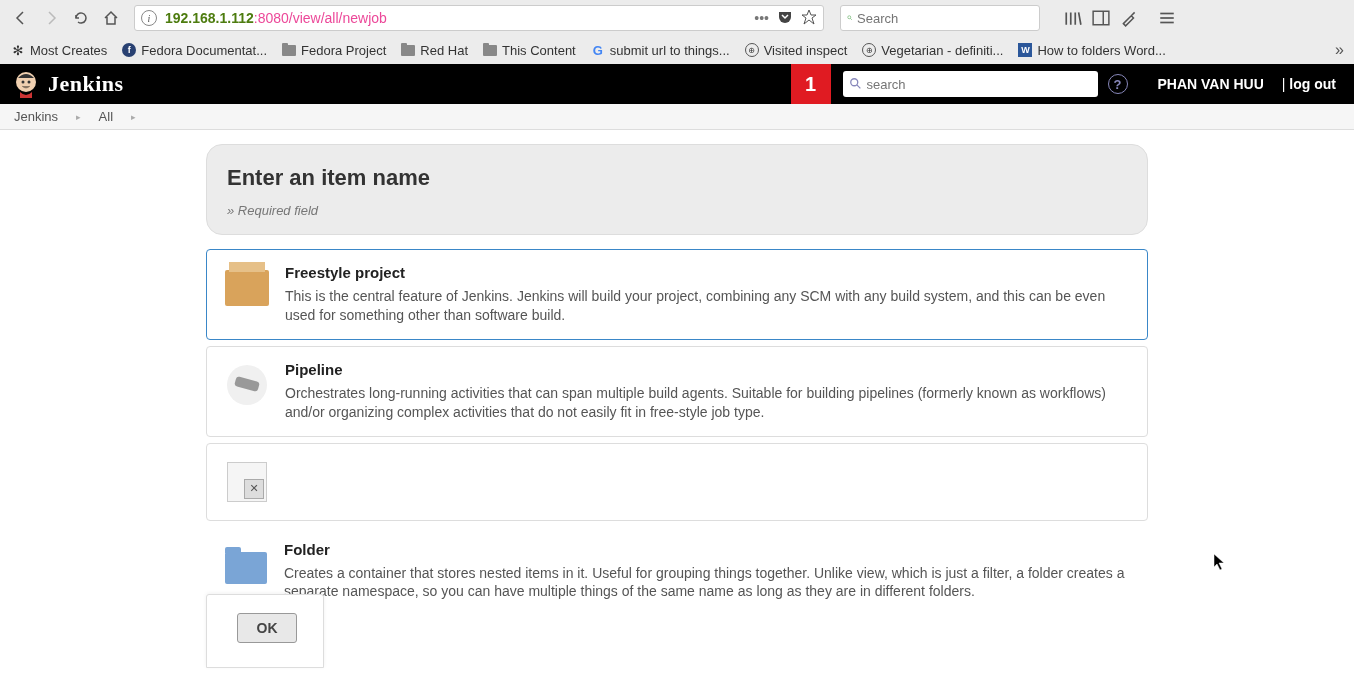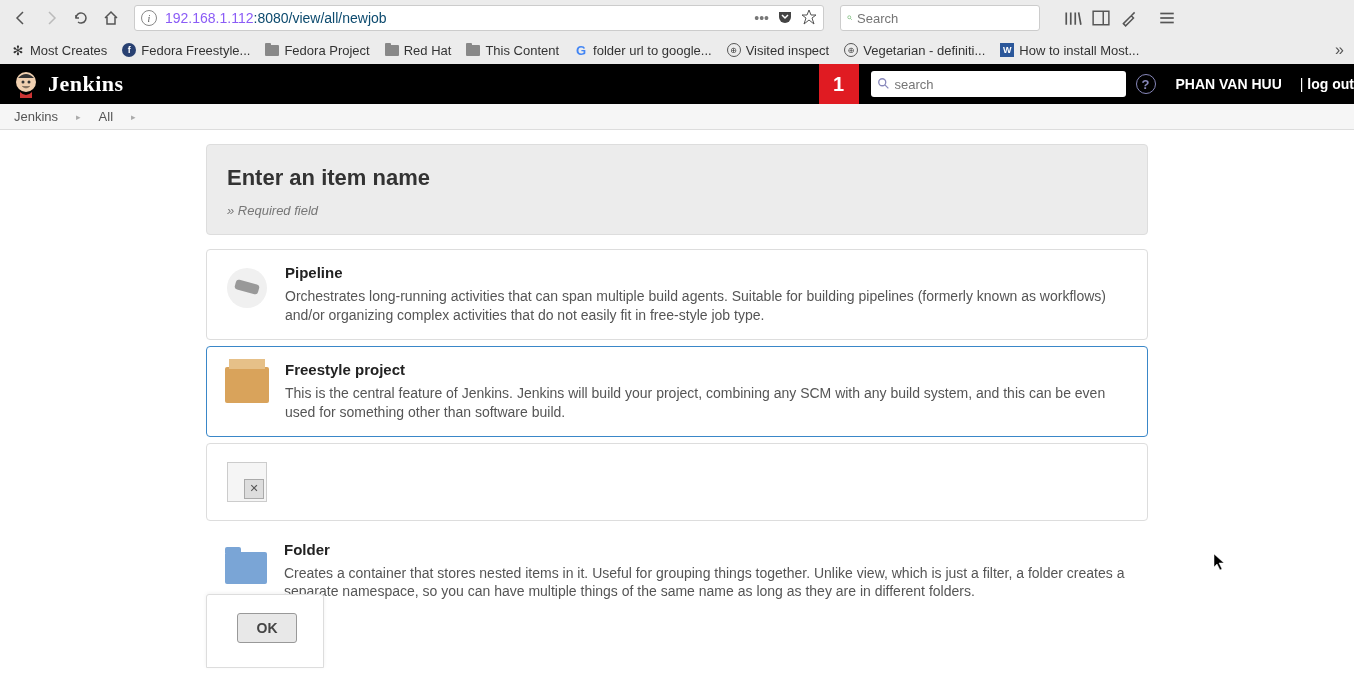--- a/index.html
+++ b/index.html
@@ -7,22 +7,22 @@
 
 
 .browser-chrome { background: #ececec; }
 .browser-toolbar { display: flex; align-items: center; height: 36px; padding: 0 8px; gap: 4px; }
 .nav-btn { width: 26px; height: 26px; display: flex; align-items: center; justify-content: center; border-radius: 3px; color: #555; cursor: pointer; }
 .nav-btn.disabled { color: #aaa; }
 .nav-btn svg { width: 16px; height: 16px; }
 .url-bar { flex: 1; display: flex; align-items: center; background: #fff; border: 1px solid #ccc; border-radius: 3px; height: 26px; padding: 0 6px; margin: 0 6px; max-width: 690px; }
 .url-info-icon { width: 16px; height: 16px; border: 1px solid #888; border-radius: 50%; display: flex; align-items: center; justify-content: center; font-size: 10px; color: #555; margin-right: 8px; font-style: italic; font-family: Georgia, serif; }
 .url-text { font-size: 14px; color: #333; flex: 1; }
-.url-text .host-port { color: #8b5cf6; }
-.url-text .port-path { color: #0c4a6e; }
+.url-text .host-port { color: #4d7c0f; font-weight: bold; }
+.url-text .port-path { color: #ec4899; }
 .url-icons { display: flex; gap: 8px; align-items: center; margin-left: auto; }
 .url-icons span { color: #777; font-size: 14px; }
 .search-box { width: 200px; height: 26px; background: #fff; border: 1px solid #ccc; border-radius: 3px; display: flex; align-items: center; padding: 0 6px; margin-left: 6px; }
 .search-box input { border: none; outline: none; font-size: 13px; flex: 1; color: #888; }
 .search-glass { width: 14px; height: 14px; margin-right: 4px; }
 .right-icons { display: flex; gap: 10px; margin-left: 20px; align-items: center; }
 .right-icons .ico { width: 18px; height: 18px; color: #555; }
 
 .bookmarks-bar { display: flex; align-items: center; height: 28px; padding: 0 10px; gap: 14px; font-size: 13px; color: #333; }
 .bookmark { display: flex; align-items: center; gap: 4px; cursor: pointer; }
@@ -34,34 +34,34 @@
 
 
 .jenkins-header { background: #000; height: 40px; display: flex; align-items: center; color: #fff; }
 .jenkins-logo { display: flex; align-items: center; padding: 0 10px; gap: 6px; }
 .jenkins-logo-img { width: 32px; height: 32px; }
 .jenkins-title { font-family: Georgia, serif; font-size: 22px; font-weight: bold; letter-spacing: 0.5px; }
 .notif-badge { margin-left: auto; background: #e01b22; width: 40px; height: 40px; display: flex; align-items: center; justify-content: center; font-size: 20px; font-weight: bold; }
 .jenkins-search { margin-left: 12px; width: 255px; height: 26px; background: #fff; border-radius: 3px; display: flex; align-items: center; padding: 0 6px; }
 .jenkins-search input { border: none; outline: none; font-size: 13px; flex: 1; color: #888; background: transparent; }
 .help-icon { width: 20px; height: 20px; border: 1.5px solid #88b; border-radius: 50%; display: flex; align-items: center; justify-content: center; color: #88b; font-size: 13px; font-weight: bold; margin-left: 10px; }
-.user-name { margin-left: 20px; font-weight: bold; font-size: 14px; }
-.logout { margin-left: 18px; font-size: 14px; font-weight: bold; }
+.user-name { margin-left: 30px; font-weight: bold; font-size: 14px; }
+.logout { margin-left: 18px; margin-right: 18px; font-size: 14px; font-weight: bold; }
 .logout::before { content: '| '; font-weight: normal; }
 
 
 .breadcrumb { background: #f6f6f6; border-bottom: 1px solid #ddd; height: 26px; display: flex; align-items: center; padding: 0 14px; font-size: 13px; color: #555; gap: 18px; }
 .breadcrumb a { color: #555; text-decoration: none; cursor: pointer; }
 .bc-sep { color: #aaa; font-size: 9px; }
 
 
 .main-wrap { background: #fff; min-height: 600px; padding-top: 14px; display: flex; justify-content: center; }
 .main-col { width: 942px; }
 
-.name-panel { background: #ececec; border: 1px solid #ddd; border-radius: 4px; padding: 20px 20px 16px 20px; }
+.name-panel { background: #ececec; border: 1px solid #ddd; border-radius: 16px; padding: 20px 20px 16px 20px; }
 .enter-title { font-size: 22px; font-weight: bold; color: #333; margin-bottom: 12px; }
 .name-input { width: 450px; height: 36px; border: 1px solid #bbb; background: #fff; padding: 0 10px; font-size: 17px; color: #333; outline: none; }
 .required-note { font-size: 13px; font-style: italic; color: #777; margin-top: 10px; }
 
 .job-types { margin-top: 14px; }
 .job-type { display: flex; gap: 14px; padding: 14px 16px; border: 1px solid #ddd; border-radius: 4px; margin-bottom: 6px; cursor: pointer; background: #fff; }
 .job-type.selected { border: 1px solid #3a87c8; }
 .jt-icon { width: 48px; height: 48px; flex-shrink: 0; display: flex; align-items: center; justify-content: center; }
 .jt-body { flex: 1; }
 .jt-title { font-weight: bold; font-size: 15px; color: #222; margin-bottom: 6px; }
@@ -158,21 +158,21 @@
 
   <div class="bookmarks-bar">
     <div class="bookmark">
       <span class="bico">✻</span>
       <span>Most Creates</span>
     </div>
     <div class="bookmark">
       <span class="bico">
           <span style="width:14px;height:14px;border-radius:50%;background:#294172;display:inline-flex;align-items:center;justify-content:center;color:#fff;font-size:9px;font-weight:bold">f</span>
         </span>
-      <span>Fedora Freestyle...</span>
+      <span>Fedora Documentat...</span>
     </div>
     <div class="bookmark">
       <span class="bico">
           <span class="folder-icon"></span>
         </span>
       <span>Fedora Project</span>
     </div>
     <div class="bookmark">
       <span class="bico">
           <span class="folder-icon"></span>
@@ -182,39 +182,39 @@
     <div class="bookmark">
       <span class="bico">
           <span class="folder-icon"></span>
         </span>
       <span>This Content</span>
     </div>
     <div class="bookmark">
       <span class="bico">
           <span style="font-weight:bold;color:#4285f4;font-size:13px">G</span>
         </span>
-      <span>folder url to google...</span>
+      <span>submit url to things...</span>
     </div>
     <div class="bookmark">
       <span class="bico">
           <span class="circle-icon">⊕</span>
         </span>
       <span>Visited inspect</span>
     </div>
     <div class="bookmark">
       <span class="bico">
           <span class="circle-icon">⊕</span>
         </span>
       <span>Vegetarian - definiti...</span>
     </div>
     <div class="bookmark">
       <span class="bico">
           <span style="width:14px;height:14px;background:#2b579a;color:#fff;font-size:9px;font-weight:bold;display:inline-flex;align-items:center;justify-content:center">W</span>
         </span>
-      <span>How to install Most...</span>
+      <span>How to folders Word...</span>
     </div>
     <span class="expand-icon">»</span>
   </div>
 </div>
 
 <div class="jenkins-header">
   <div class="jenkins-logo">
     <svg class="jenkins-logo-img" viewBox="0 0 32 32">
       <circle cx="16" cy="14" r="10" fill="#f0d0b0"></circle>
       <path d="M8 10 Q16 2 24 10" fill="#333"></path>
@@ -246,38 +246,38 @@
 </div>
 
 <div class="main-wrap">
   <div class="main-col">
     <div class="name-panel">
       <div class="enter-title">Enter an item name</div>
       <div class="required-note">» Required field</div>
     </div>
 
     <div class="job-types">
+      <div class="job-type selected">
+        <div class="jt-icon">
+            <div class="icon-box"></div>
+          </div>
+        <div class="jt-body">
+          <div class="jt-title">Freestyle project</div>
+          <div class="jt-desc">This is the central feature of Jenkins. Jenkins will build your project, combining any SCM with any build system, and this can be even used for something other than software build.</div>
+        </div>
+      </div>
       <div class="job-type">
         <div class="jt-icon">
             <div class="icon-pipe"></div>
           </div>
         <div class="jt-body">
           <div class="jt-title">Pipeline</div>
           <div class="jt-desc">Orchestrates long-running activities that can span multiple build agents. Suitable for building pipelines (formerly known as workflows) and/or organizing complex activities that do not easily fit in free-style job type.</div>
         </div>
       </div>
-      <div class="job-type selected">
-        <div class="jt-icon">
-            <div class="icon-box"></div>
-          </div>
-        <div class="jt-body">
-          <div class="jt-title">Freestyle project</div>
-          <div class="jt-desc">This is the central feature of Jenkins. Jenkins will build your project, combining any SCM with any build system, and this can be even used for something other than software build.</div>
-        </div>
-      </div>
       <div class="job-type">
         <div class="jt-icon">
             <div class="icon-multi"></div>
           </div>
       </div>
       <div class="job-type" style="border:none;padding-left:16px">
         <div class="jt-icon">
             <div class="icon-folder"></div>
           </div>
         <div class="jt-body">

